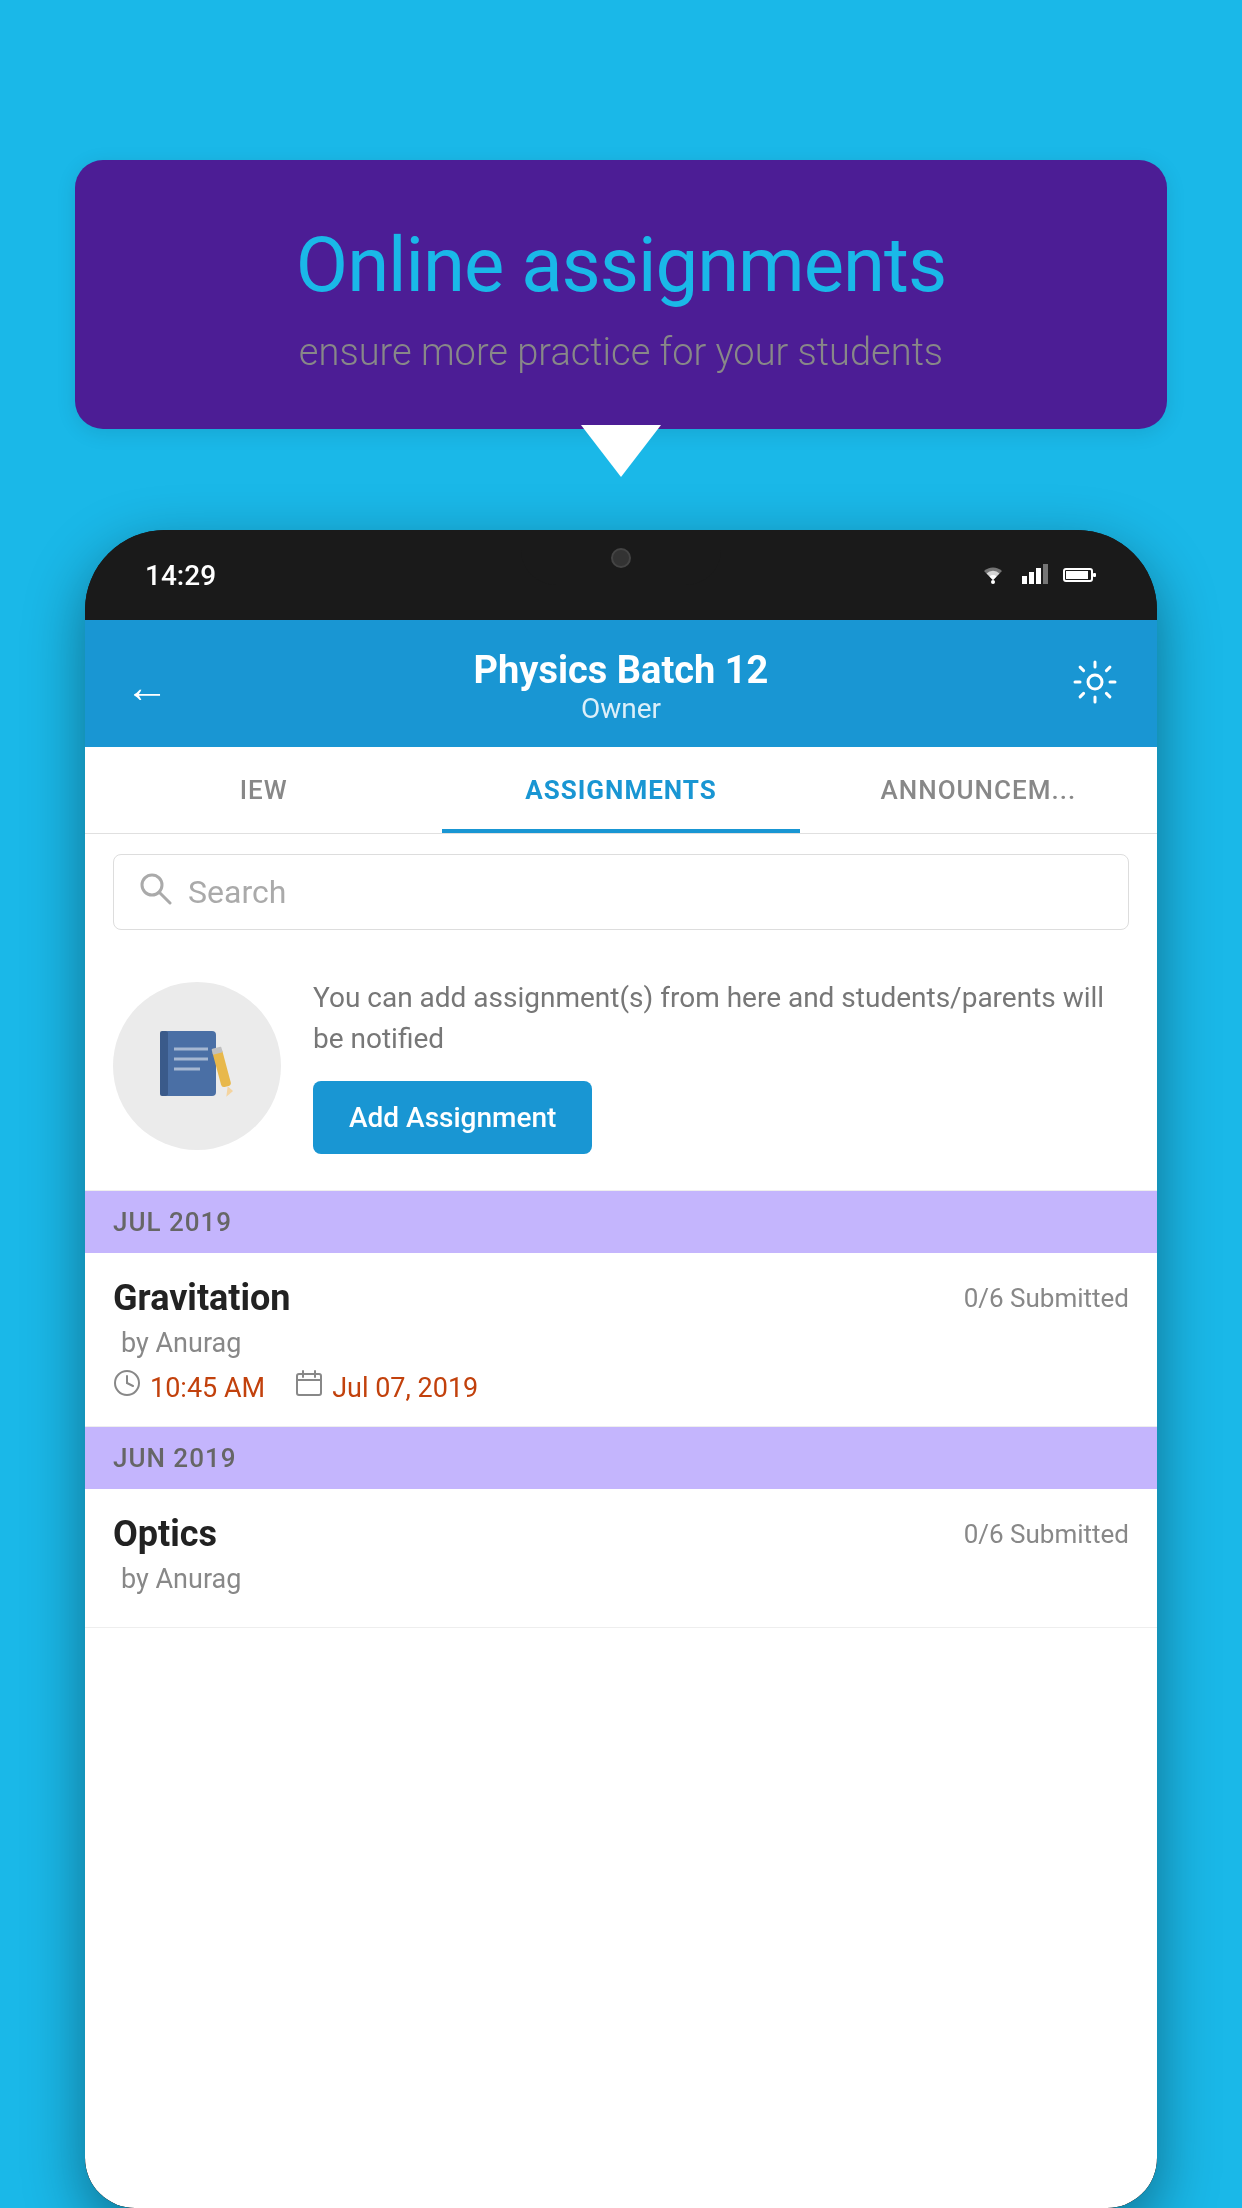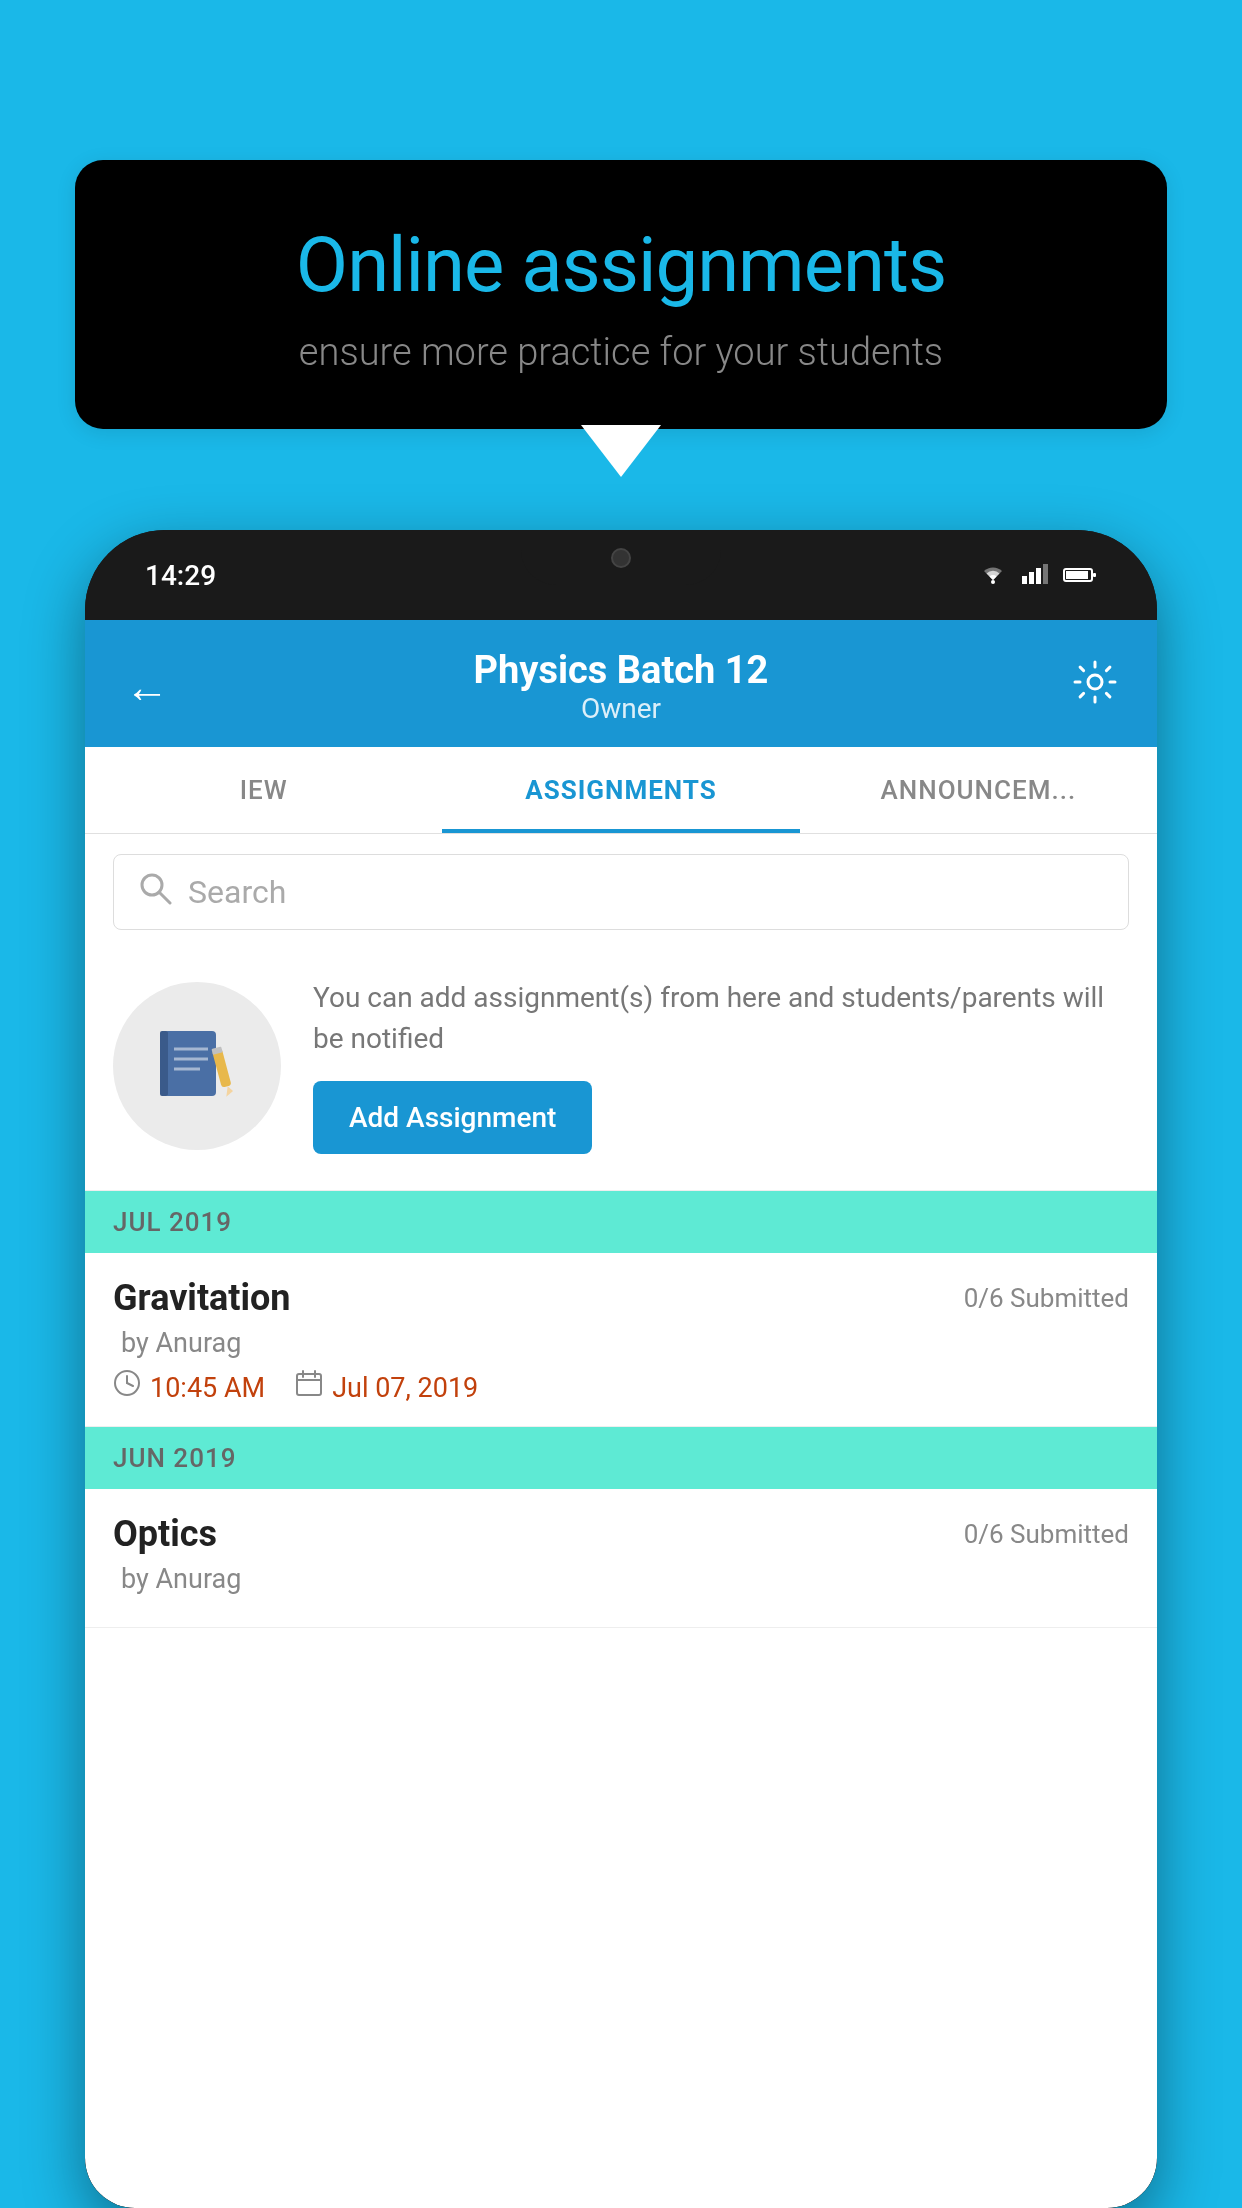--- a/index.html
+++ b/index.html
@@ -15,21 +15,21 @@
 
     
     .speech-bubble-wrapper {
       position: absolute;
       top: 160px;
       left: 75px;
       right: 75px;
     }
 
     .speech-bubble {
-      background: #000000;
+      background: #4c1d95;
       border-radius: 28px;
       padding: 60px 80px 55px 80px;
       position: relative;
       box-shadow: 0 4px 20px rgba(0,0,0,0.1);
     }
 
     .speech-bubble::after {
       content: '';
       position: absolute;
       bottom: -48px;
@@ -277,21 +277,21 @@
       font-size: 28px;
       font-weight: 500;
       padding: 20px 36px;
       border-radius: 8px;
       cursor: pointer;
       display: inline-block;
     }
 
     
     .month-header {
-      background: #5eead4;
+      background: #c4b5fd;
       padding: 16px 28px;
       font-size: 26px;
       color: #666;
       font-weight: 500;
       letter-spacing: 1px;
     }
 
     
     .assignment-item {
       background: white;

